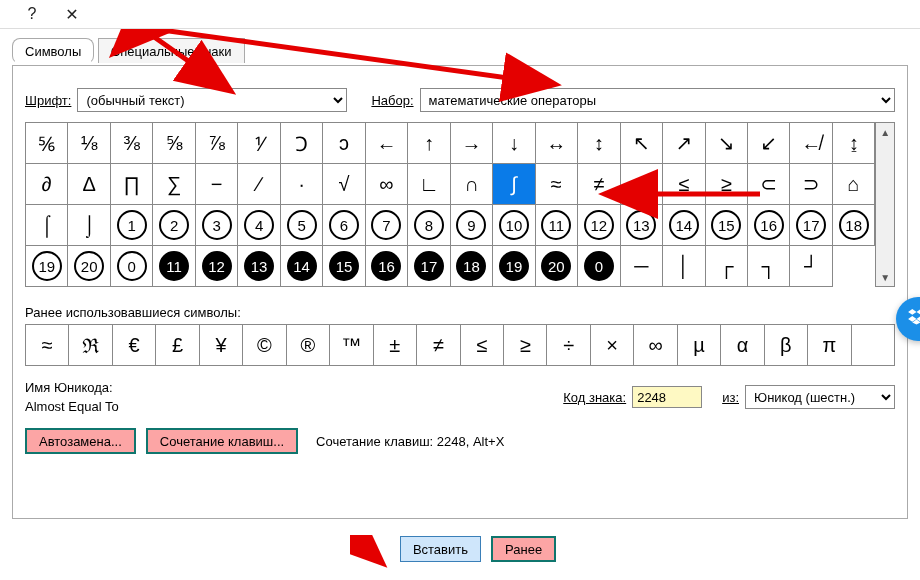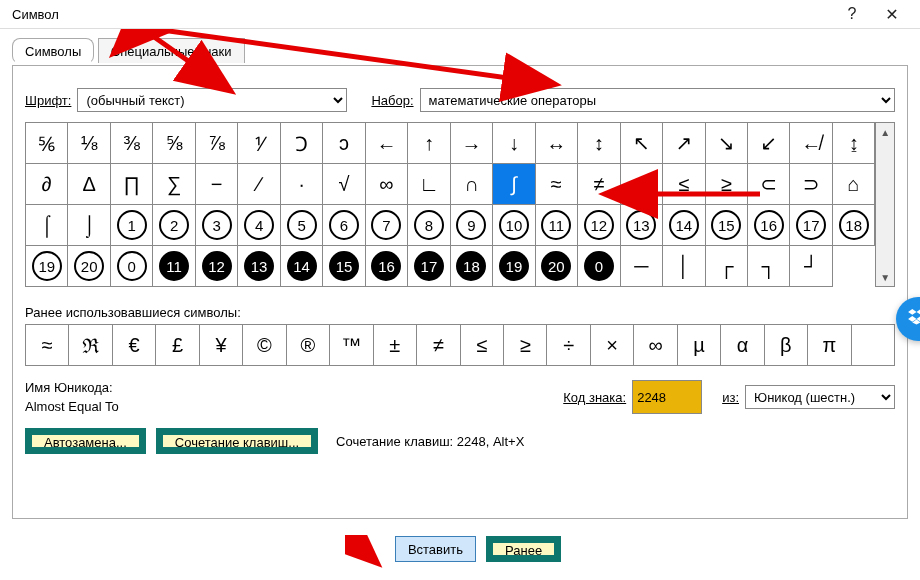--- a/index.html
+++ b/index.html
@@ -84,24 +84,24 @@
     text-decoration: underline;
   }
   select.plain {
     height: 24px;
     font: inherit;
     border: 1px solid #888;
     background: #fff;
     padding: 1px 4px;
   }
   input.plain {
-    height: 34px;
+    height: 22px;
     font: inherit;
     border: 1px solid #888;
-    background: #eab308;
+    background: #fef9c3;
     padding: 1px 4px;
     box-sizing: border-box;
   }
   .grid-wrap {
     margin-top: 10px;
     display: flex;
     border: 1px solid #888;
     border-bottom: none;
   }
   .grid {
@@ -157,22 +157,22 @@
     height: 40px;
     display: flex;
     align-items: center;
     justify-content: center;
     font-size: 20px;
     font-family: "Segoe UI", "Arial Unicode MS", sans-serif;
     cursor: pointer;
   }
   .btn {
     height: 26px;
-    border: 7px solid #0f766e;
-    background: #fef9c3;
+    border: 2px solid #0f766e;
+    background: #fca5a5;
     font: inherit;
     padding: 0 12px;
     cursor: pointer;
   }
   .btn.primary {
     background: #cfe6fb;
     border: 1px solid #3a7fb8;
   }
   .footer {
     display: flex;
@@ -219,21 +219,20 @@
     margin-top: 18px;
     margin-bottom: 2px;
   }
 </style>
 </head>
 <body>
 
 <div class="window">
 
   <div class="titlebar">
-    <span class="title">Символ</span>
     <div class="winbtn">?</div>
     <div class="winbtn">✕</div>
   </div>
 
   <div class="content">
 
     <div class="tabs-wrap">
       <span class="tab active">Символы</span>
       <span class="tab">Специальные знаки</span>
     </div>

